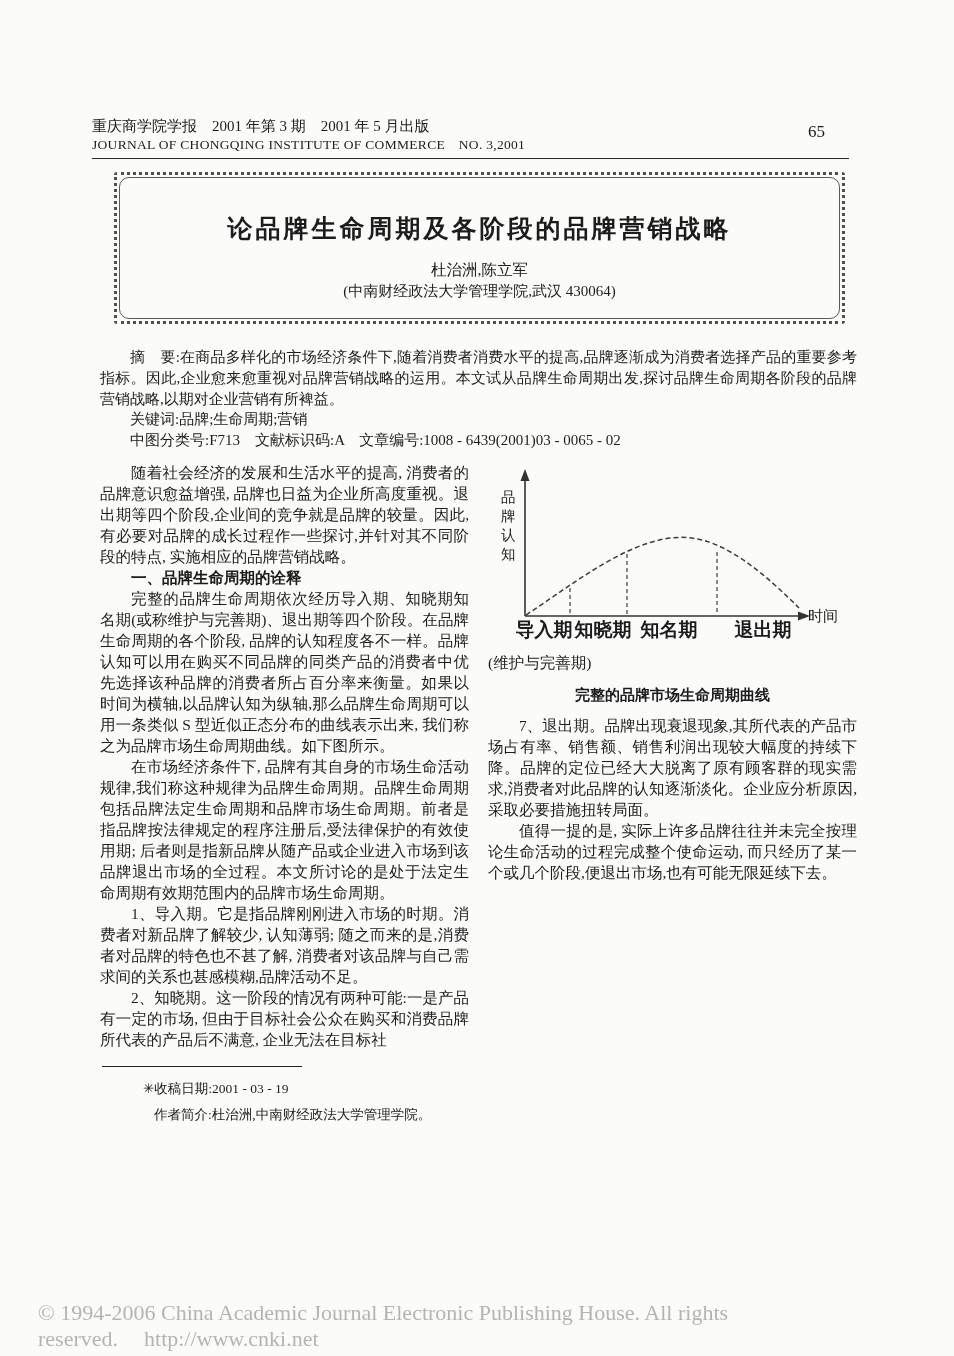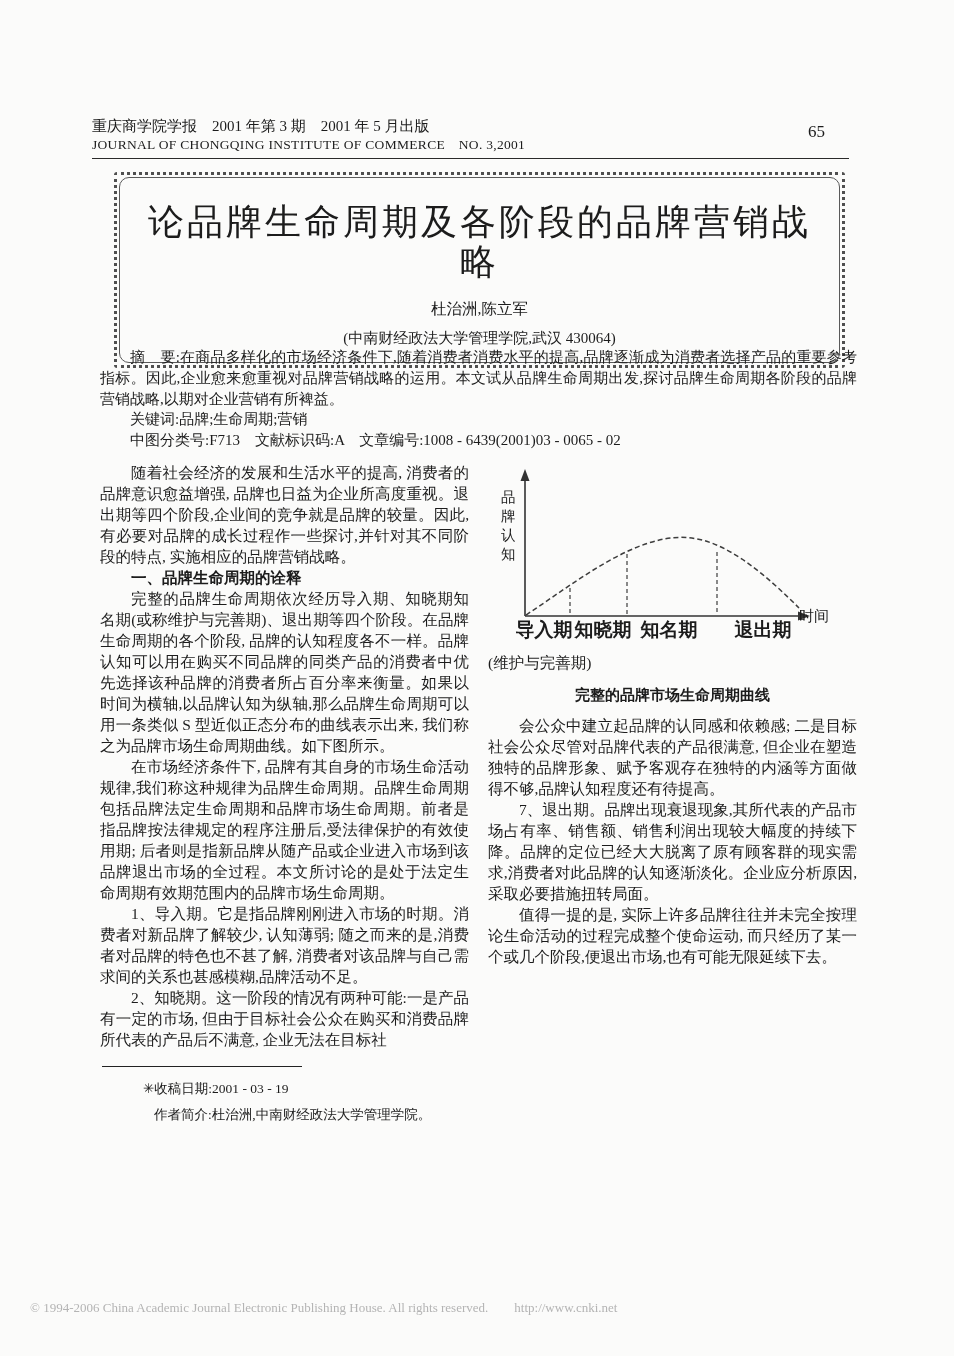--- a/index.html
+++ b/index.html
@@ -12,23 +12,23 @@
   .hdr{position:absolute;left:92px;top:116px;width:757px;}
   .hdr-cn{font-size:15px;line-height:1.35;}
   .hdr-en{font-size:13.5px;line-height:1.35;letter-spacing:.3px;}
   .page-num{position:absolute;right:24px;top:6px;font-size:17px;text-align:center;}
   .hdr-rule{border:0;border-top:1.6px solid #2a2a2a;margin:4px 0 0 0;}
   
   .title-box{position:absolute;left:114px;top:172px;width:731px;box-sizing:border-box;
     border:3px dotted #4f4f4f;border-radius:3px;padding:2px;background:#fbfbfa;}
   .title-box-inner{border:1px solid #5a5a5a;border-radius:10px;text-align:center;
     padding:25px 12px 14px;box-sizing:border-box;min-height:142px;}
-  .art-title{font-size:36px;font-weight:400;letter-spacing:3px;line-height:1.1;}
+  .art-title{font-size:25px;font-weight:700;letter-spacing:3px;line-height:1.1;margin-top:12px;}
   .art-authors{margin-top:17px;font-size:15.5px;}
-  .art-affil{margin-top:9px;font-size:15px;font-family:Liberation Serif, serif;}
+  .art-affil{margin-top:1px;font-size:15px;font-family:Liberation Serif, serif;}
   
   .abstract{position:absolute;left:100px;top:347px;width:757px;
     font-size:15px;line-height:20.8px;text-align:justify;}
   .abstract p{margin:0;text-indent:2em;}
   
   .cols{position:absolute;left:100px;top:462px;width:757px;display:flex;gap:19px;}
   .col{width:369px;font-size:15.5px;line-height:21px;text-align:justify;}
   .col p{margin:0;text-indent:2em;}
   .col .heading{font-weight:600;}
   
@@ -36,27 +36,27 @@
   .fn-rule{border:0;border-top:1.2px solid #222;width:200px;margin:0 0 9px 2px;}
   .fn-line{font-size:13.5px;line-height:1.95;text-indent:0;margin:0;}
   .fn-line.received{padding-left:16px;}
   .fn-line.bio{padding-left:27px;}
   
   .figure{margin-bottom:9px;}
   .fig-plot{position:relative;width:369px;height:180px;}
   .fig-plot svg{position:absolute;left:0;top:0;}
   .fig-ylabel{position:absolute;left:13px;top:26px;width:17px;
     font-size:14.5px;line-height:1.3;word-break:break-all;}
-  .fig-xlabel{position:absolute;left:311px;top:144px;font-size:15px;}
+  .fig-xlabel{position:absolute;left:320px;top:144px;font-size:15px;}
   .fig-phase{position:absolute;top:157px;transform:translateX(-50%);
     font-size:19px;font-weight:600;white-space:nowrap;}
   .fig-sub{font-size:15.5px;margin-top:10px;}
   .fig-caption{text-align:center;font-size:15px;font-weight:bold;margin-top:12px;}
   
-  .footer{position:absolute;left:30px;top:1300px;font-size:13px;color:#b4b4b4;}
+  .footer{position:absolute;left:38px;top:1300px;font-size:22px;color:#b4b4b4;}
   .footer .url{margin-left:26px;}
 </style>
 </head>
 <body>
 
 <div class="page">
 
   <div class="hdr">
     <div class="hdr-cn">重庆商学院学报　2001 年第 3 期　2001 年 5 月出版</div>
     <div class="hdr-en">JOURNAL OF CHONGQING INSTITUTE OF COMMERCE　NO. 3,2001</div>
@@ -117,21 +117,20 @@
           <div class="fig-xlabel">时间</div>
           <span class="fig-phase" style="left:56px">导入期</span>
           <span class="fig-phase" style="left:115px">知晓期</span>
           <span class="fig-phase" style="left:181px">知名期</span>
           <span class="fig-phase" style="left:275px">退出期</span>
         </div>
         <div class="fig-sub">(维护与完善期)</div>
         <div class="fig-caption">完整的品牌市场生命周期曲线</div>
       </div>
 
-      <p>会公众中建立起品牌的认同感和依赖感; 二是目标社会公众尽管对品牌代表的产品很满意, 但企业在塑造独特的品牌形象、赋予客观存在独特的内涵等方面做得不够,品牌认知程度还有待提高。</p>
       <p>7、退出期。品牌出现衰退现象,其所代表的产品市场占有率、销售额、销售利润出现较大幅度的持续下降。品牌的定位已经大大脱离了原有顾客群的现实需求,消费者对此品牌的认知逐渐淡化。企业应分析原因,采取必要措施扭转局面。</p>
       <p>值得一提的是, 实际上许多品牌往往并未完全按理论生命活动的过程完成整个使命运动, 而只经历了某一个或几个阶段,便退出市场,也有可能无限延续下去。</p>
     </div>
   </div>
 
   <div class="footer">
     <span>© 1994-2006 China Academic Journal Electronic Publishing House. All rights reserved.</span><span class="url">http://www.cnki.net</span>
   </div>
 
 </div>

